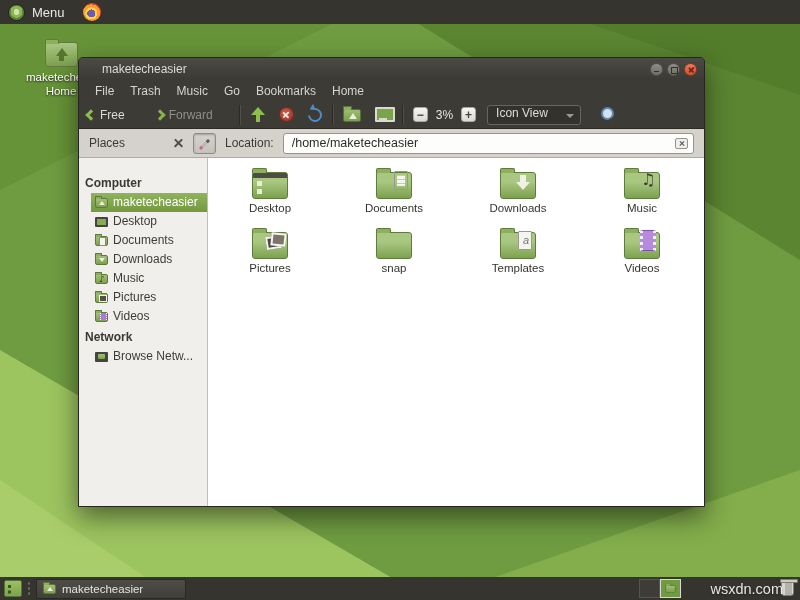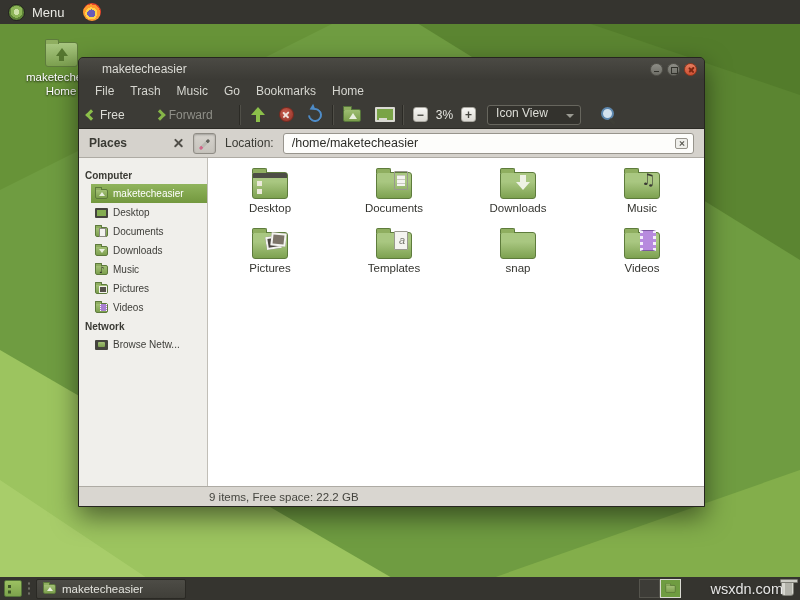--- a/index.html
+++ b/index.html
@@ -120,21 +120,21 @@
   .viewmode-combo::after { content:""; position:absolute; right:6px; top:8px; width:0; height:0;
     border-left:4px solid transparent; border-right:4px solid transparent; border-top:4px solid #9a9a92; }
   .search-icon { width:17px; height:17px; position:relative; flex:none; margin-left:14px; }
   .search-icon::before { content:""; position:absolute; left:1px; top:1px; width:9px; height:9px;
     border:2px solid #5d87ae; border-radius:50%; background:#d3e2ef; }
   .search-icon::after { content:""; position:absolute; right:1px; bottom:1px; width:7px; height:2.5px;
     background:#3e3e37; transform:rotate(45deg); border-radius:1px; }
 
   .location-row { height:29px; flex:none; background:#d5d2cc; border-bottom:1px solid #aeaba4;
     display:flex; align-items:center; padding:0 10px; gap:9px; color:#3a3a34; font-size:12px; }
-  .places-combo { display:flex; align-items:center; width:74px; justify-content:space-between;font-weight:bold; }
+  .places-combo { display:flex; align-items:center; width:74px; justify-content:space-between; }
   .places-combo .caret-down { border-top-color:#4d4d46; }
   .closepane-icon { width:12px; height:12px; position:relative; flex:none; }
   .closepane-icon::before,.closepane-icon::after { content:""; position:absolute; left:0.5px; top:5px;
     width:11px; height:2.2px; background:#514f49; border-radius:1px; }
   .closepane-icon::before { transform:rotate(45deg); } .closepane-icon::after { transform:rotate(-45deg); }
   .pencil-btn { width:23px; height:21px; flex:none; border:1px solid #8f8c85; border-radius:3px;
     background:linear-gradient(#d6d3cd,#c6c3bc); box-shadow:inset 0 1px 2px rgba(0,0,0,.25); position:relative; }
   .pencil-btn::after { content:""; position:absolute; left:4px; top:9px; width:13px; height:3px;
     transform:rotate(-45deg); border-radius:1px;
     background:linear-gradient(90deg,#d06a8b 0 3px,#b9b9b1 3px 10px,#5f5f58 10px); }
@@ -143,21 +143,21 @@
     font-family:"Liberation Sans", sans-serif; font-size:12.5px; color:#2d2d28; padding:0 24px 0 8px; outline:none; }
   .clear-icon { position:absolute; right:6px; top:5px; width:13px; height:11px;
     background:#efefeb; border:1px solid #97948c; border-radius:2px; }
   .clear-icon::before,.clear-icon::after { content:""; position:absolute; left:2.7px; top:4.2px;
     width:6px; height:1.2px; background:#55544d; }
   .clear-icon::before { transform:rotate(45deg); } .clear-icon::after { transform:rotate(-45deg); }
 
   
   .window-body { flex:1; display:flex; min-height:0; background:#fff; }
   .sidebar { width:129px; flex:none; background:#f0efeb; border-right:1px solid #c1beb7;
-    padding-top:8px; font-size:10px; color:#3d3d38; overflow:hidden; }
+    padding-top:14px; font-size:12px; color:#3d3d38; overflow:hidden; }
   .side-header { font-weight:bold; color:#3a3a34; padding:4px 6px 3px; }
   .side-item { display:flex; align-items:center; gap:5px; padding:3px 4px; margin-left:12px; line-height:13px; }
   .side-item.selected { background:linear-gradient(#90b45d,#73983e); color:#fff; }
 
   .mf { position:relative; width:13px; height:10px; flex:none;
     background:linear-gradient(#a3c076,#7da04e); border:1px solid #5d7a3b; border-radius:1px 2px 2px 2px; }
   .mf::before { content:""; position:absolute; top:-3px; left:-1px; width:5px; height:2px;
     background:#8fae60; border:1px solid #5d7a3b; border-bottom:none; border-radius:1px 1px 0 0; }
   .mf.home::after { content:""; position:absolute; left:3px; top:2px; width:0; height:0;
     border-left:3px solid transparent; border-right:3px solid transparent; border-bottom:4.5px solid #eaf0e0; }
@@ -397,41 +397,38 @@
           </span>
         <span class="flabel">Music</span>
       </div>
       <div class="file">
         <span class="bigfolder">
             <i class="ovl-photos"></i>
           </span>
         <span class="flabel">Pictures</span>
       </div>
       <div class="file">
-        <span class="bigfolder">
-            <i class="ovl-page tpl"></i>
-          </span>
-        <span class="flabel">Templates</span>
-      </div>
-      <div class="file">
         <span class="bigfolder"></span>
         <span class="flabel">snap</span>
       </div>
       <div class="file">
         <span class="bigfolder">
+            <i class="ovl-page tpl"></i>
+          </span>
+        <span class="flabel">Templates</span>
+      </div>
+      <div class="file">
+        <span class="bigfolder">
             <i class="ovl-film"></i>
           </span>
         <span class="flabel">Videos</span>
       </div>
     </div>
   </div>
 
-  <div class="statusbar">
-    <span>9 items, Free space: 22.2 GB</span>
-  </div>
 </div>
 
 <div class="taskbar">
   <span class="showdesk-btn"></span>
   <span class="tb-handle"></span>
   <span class="task-btn">
     <i class="mf home"></i>
     <span>maketecheasier</span>
   </span>
   <span class="ws">

